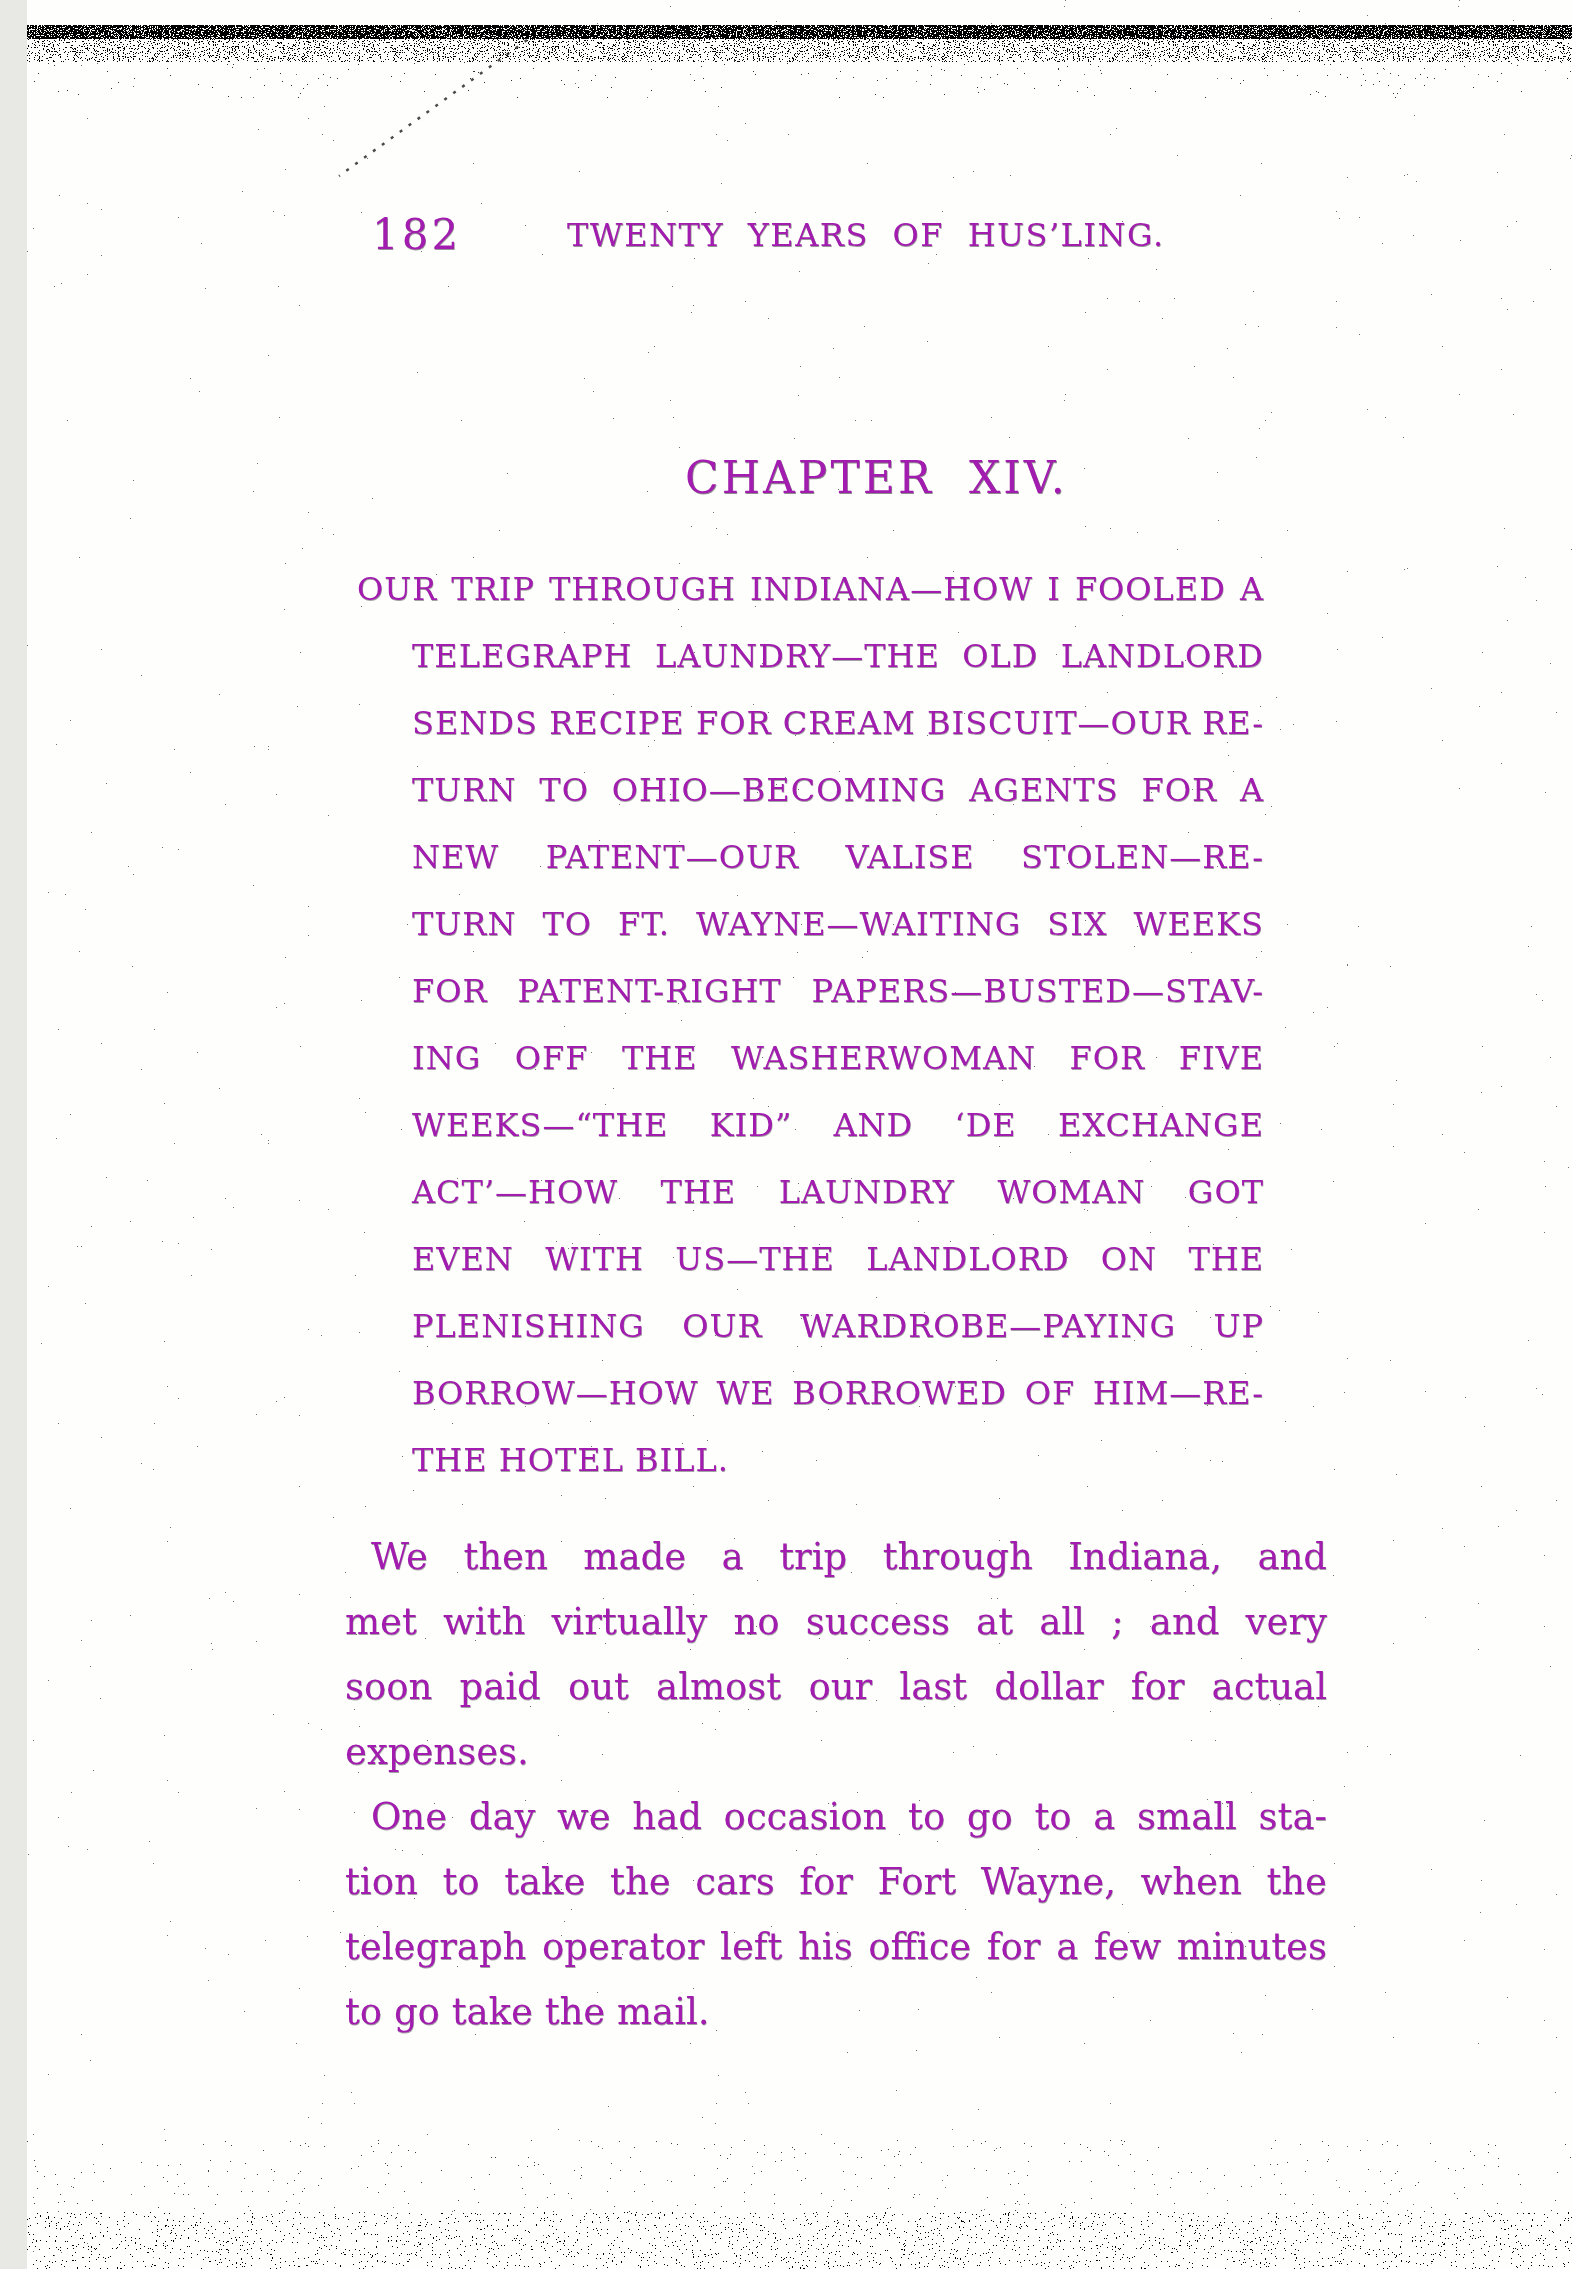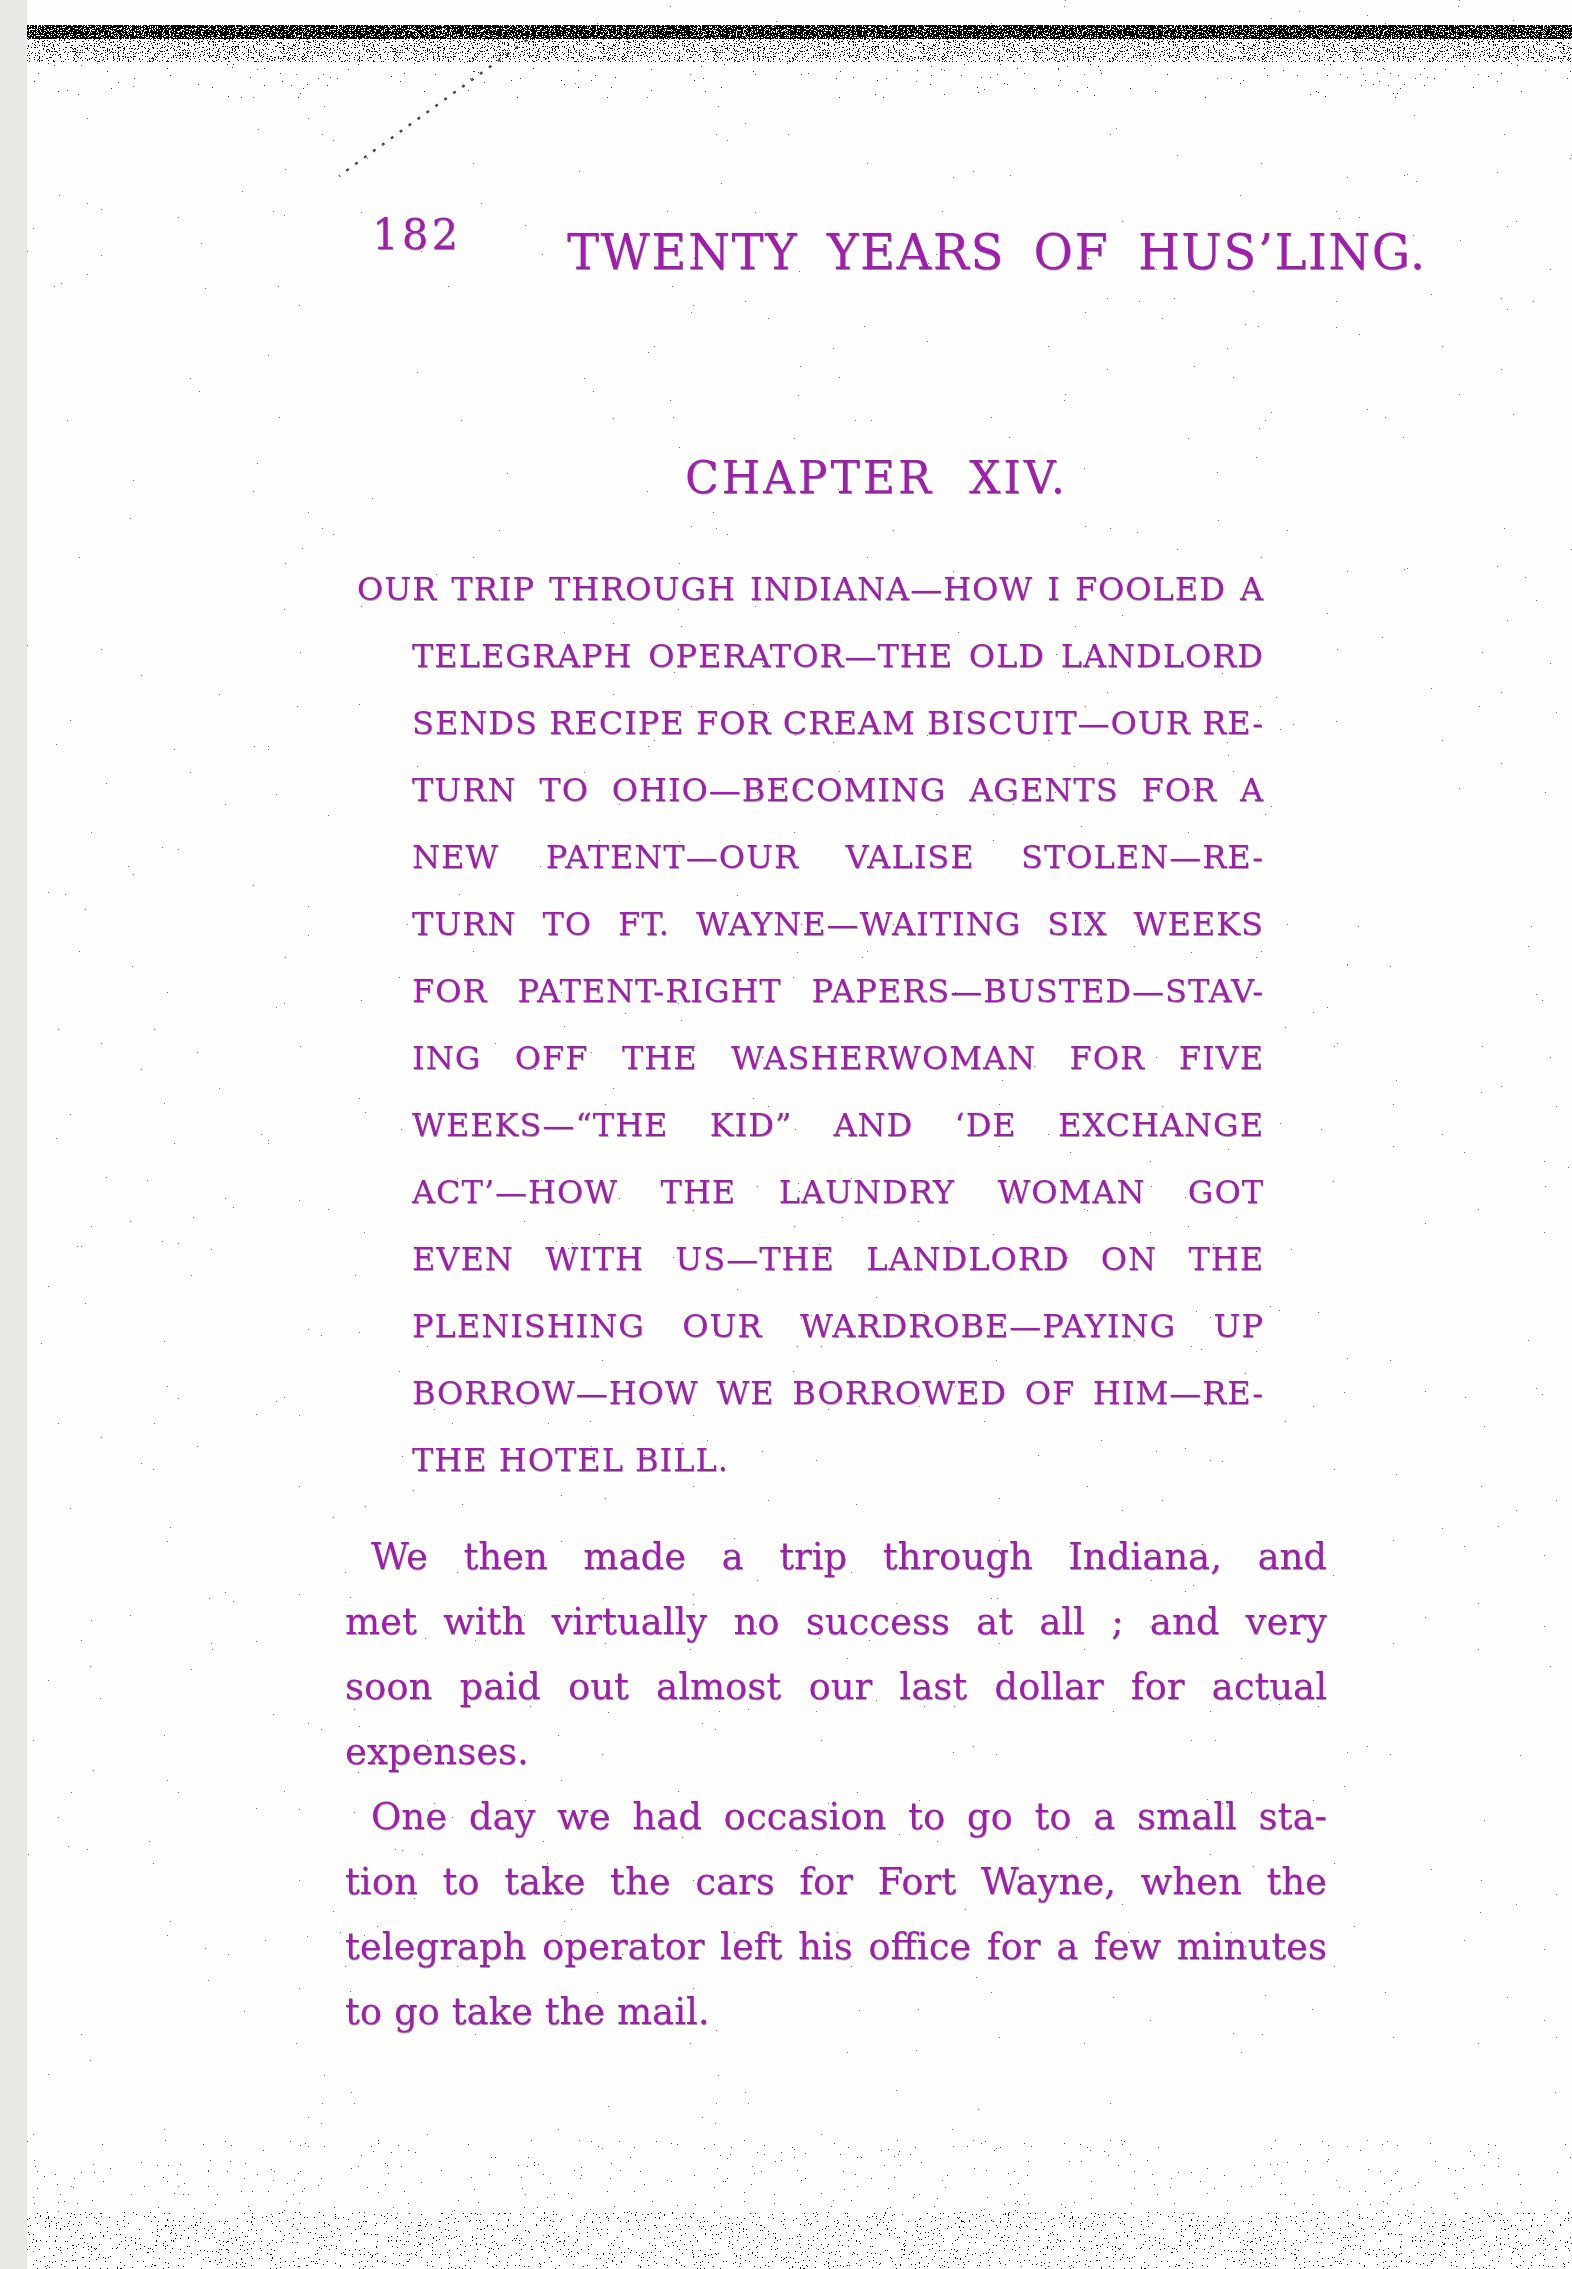--- a/index.html
+++ b/index.html
@@ -21,22 +21,22 @@
   }
   .page-number {
     position: absolute;
     left: 345px; top: 210px;
     font-size: 42px;
     letter-spacing: 3px;
     text-shadow: 0.6px 0.6px 0 rgba(25,25,25,0.45);
   }
   .running-title {
     position: absolute;
-    left: 540px; top: 224px;
-    font-size: 48px;
+    left: 540px; top: 216px;
+    font-size: 32px;
     letter-spacing: 1.5px;
     word-spacing: 12px;
     white-space: nowrap;
     text-shadow: 0.6px 0.6px 0 rgba(25,25,25,0.45);
   }
   .chapter {
     position: absolute;
     left: 658px; top: 452px;
     margin: 0;
     font-size: 44px;
@@ -139,21 +139,21 @@
     <line x1="500" y1="40" x2="312" y2="176" stroke="#2b2b2b" stroke-width="2.5" stroke-dasharray="3 8" opacity="0.85"></line>
   </svg>
 
   <span class="page-number">182</span>
   <span class="running-title">TWENTY YEARS OF HUS’LING.</span>
 
   <h1 class="chapter">CHAPTER XIV.</h1>
 
   <section class="summary">
     <div class="sum-line first">OUR TRIP THROUGH INDIANA—HOW I FOOLED A</div>
-    <div class="sum-line">TELEGRAPH OPERATOR—THE OLD LANDLORD</div>
+    <div class="sum-line">TELEGRAPH LAUNDRY—THE OLD LANDLORD</div>
     <div class="sum-line">SENDS RECIPE FOR CREAM BISCUIT—OUR RE-</div>
     <div class="sum-line">TURN TO OHIO—BECOMING AGENTS FOR A</div>
     <div class="sum-line">NEW PATENT—OUR VALISE STOLEN—RE-</div>
     <div class="sum-line">TURN TO FT. WAYNE—WAITING SIX WEEKS</div>
     <div class="sum-line">FOR PATENT-RIGHT PAPERS—BUSTED—STAV-</div>
     <div class="sum-line">ING OFF THE WASHERWOMAN FOR FIVE</div>
     <div class="sum-line">WEEKS—“THE KID” AND ‘DE EXCHANGE</div>
     <div class="sum-line">ACT’—HOW THE LAUNDRY WOMAN GOT</div>
     <div class="sum-line">EVEN WITH US—THE LANDLORD ON THE</div>
     <div class="sum-line">PLENISHING OUR WARDROBE—PAYING UP</div>

